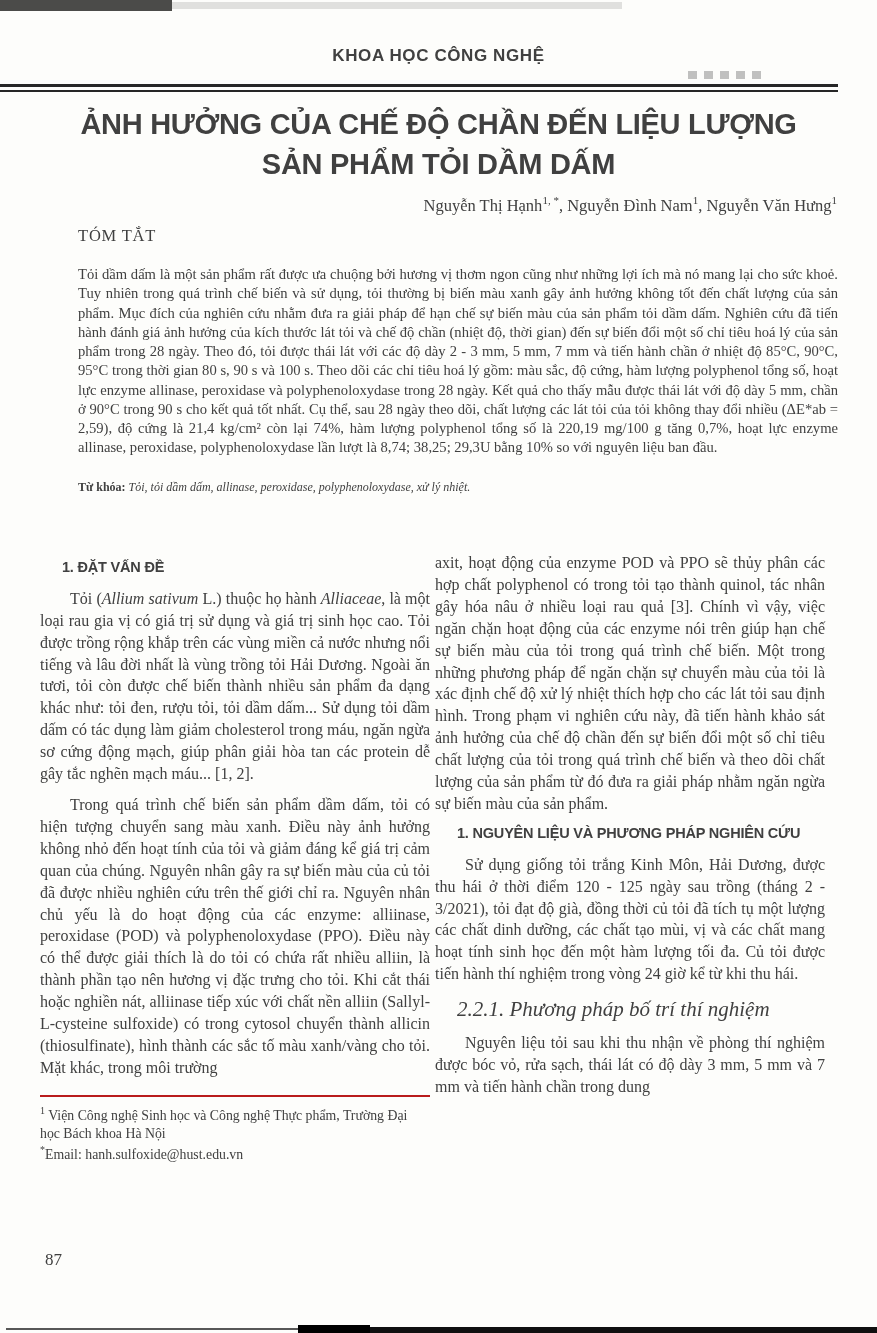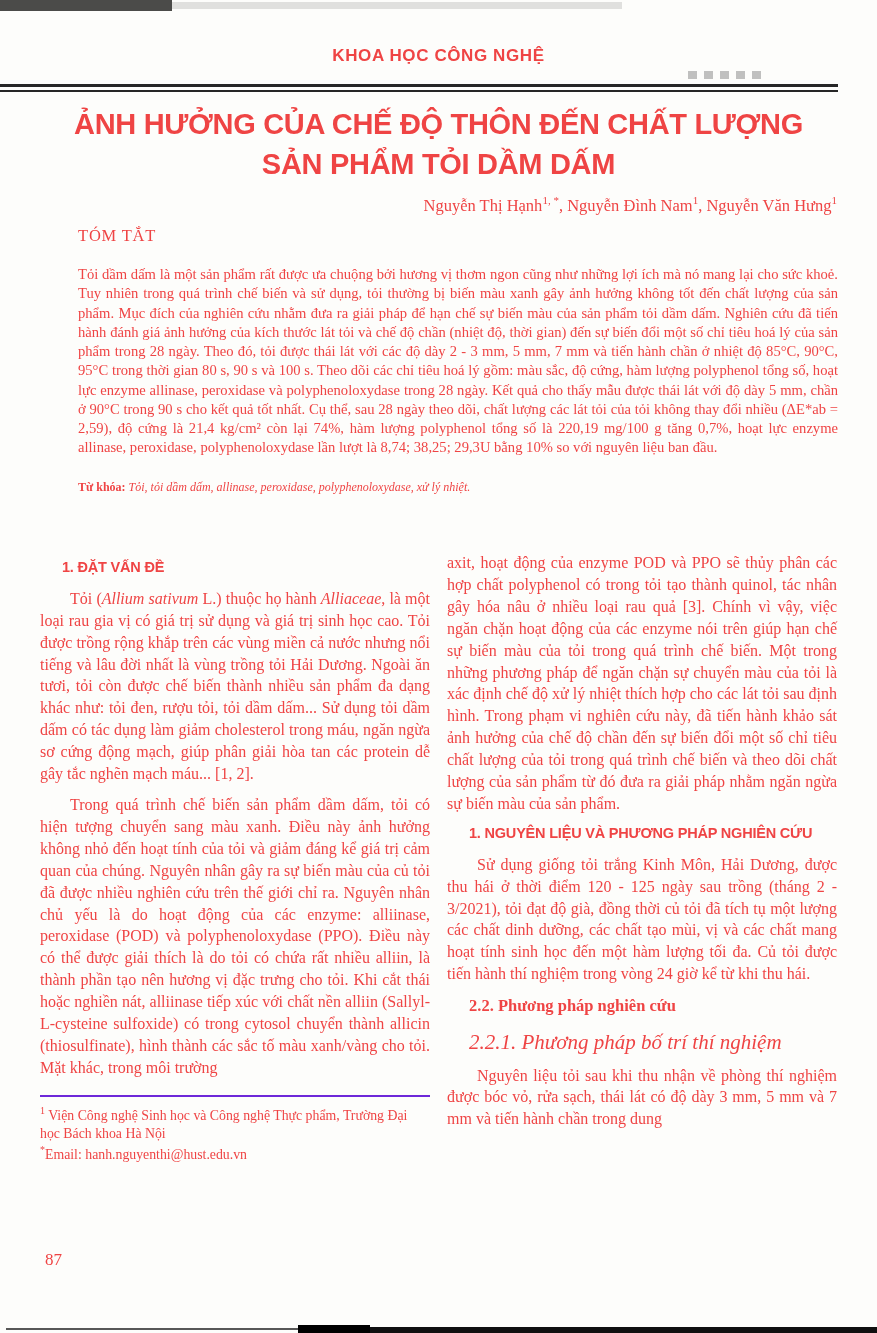--- a/index.html
+++ b/index.html
@@ -2,21 +2,21 @@
 <html lang="vi"><head>
 <meta charset="utf-8">
 <style>
   html,body{margin:0;padding:0;background:#e8e8e6;}
   .page{
     position:relative;
     width:877px;height:1333px;
     margin:0 auto;
     background:#fdfdfb;
     font-family:"Liberation Serif","DejaVu Serif",serif;
-    color:#ef4444;
+    color:#404040;
     overflow:hidden;
   }
   
   .artifact-topbar{position:absolute;left:0;top:0;width:172px;height:11px;background:#4b4b49;}
   .artifact-topbar-faint{position:absolute;left:172px;top:2px;width:450px;height:7px;background:#8a8a86;opacity:.25;}
   .artifact-rule-smudge{position:absolute;left:688px;top:71px;width:80px;height:8px;
     background:repeating-linear-gradient(90deg,#777 0 9px,transparent 9px 16px);opacity:.45;filter:blur(0.6px);}
   .artifact-bottom-line{position:absolute;left:6px;bottom:3px;width:865px;height:2px;background:#3a3a3a;opacity:.85;}
   .artifact-bottom-bar{position:absolute;left:300px;bottom:0;width:577px;height:6px;background:#101010;}
   .artifact-bottom-blob{position:absolute;left:298px;bottom:0;width:72px;height:8px;background:#000;}
@@ -49,38 +49,38 @@
   .abstract-heading{font-size:16.5px;letter-spacing:.8px;}
   .abstract-body{
     margin-top:19px;font-size:14.6px;line-height:1.32;text-align:justify;
   }
   .keywords{margin-top:22px;font-size:12px;}
   .keywords .kw-label{font-weight:bold;}
   .keywords .kw-text{font-style:italic;}
 
   .columns{
     position:absolute;top:552px;left:40px;width:797px;
-    display:flex;gap:17px;align-items:flex-start;
+    display:flex;gap:5px;align-items:flex-start;
   }
   .col{width:390px;font-size:16px;line-height:1.37;text-align:justify;}
   .sec-heading-sans{
     font-family:"Liberation Sans","DejaVu Sans",sans-serif;
     font-weight:bold;font-size:14.5px;letter-spacing:-.2px;
     margin:6px 0 10px 0;padding-left:22px;text-align:left;
   }
   .sec-heading-serif{
     font-weight:600;font-size:16.5px;margin:10px 0 8px 0;padding-left:22px;text-align:left;
   }
   .sec-heading-italic{
     font-style:italic;font-size:21px;margin:10px 0 8px 0;padding-left:22px;text-align:left;
   }
   .body-par{margin:0 0 9px 0;text-indent:30px;}
   .body-par.no-indent{text-indent:0;}
   .footnote{
-    margin-top:16px;border-top:2px solid #6d28d9;width:100%;
+    margin-top:16px;border-top:2px solid #b91c1c;width:100%;
     padding-top:7px;font-size:13.8px;line-height:1.32;text-align:left;
   }
   .footnote .fn-line{margin:0;}
   .footnote sup{font-size:10px;}
 
   .page-footer{
     position:absolute;top:1248px;left:45px;width:792px;
     display:flex;justify-content:space-between;align-items:flex-start;
   }
   .journal-line{
@@ -95,21 +95,21 @@
 <div class="page">
 
   <div class="artifact-topbar"></div>
   <div class="artifact-topbar-faint"></div>
   <div class="artifact-rule-smudge"></div>
 
   <div class="running-head">KHOA HỌC CÔNG NGHỆ</div>
   <div class="double-rule"></div>
 
   <div class="article-title">
-    <div>ẢNH HƯỞNG CỦA CHẾ ĐỘ THÔN ĐẾN CHẤT LƯỢNG</div>
+    <div>ẢNH HƯỞNG CỦA CHẾ ĐỘ CHẦN ĐẾN LIỆU LƯỢNG</div>
     <div>SẢN PHẨM TỎI DẦM DẤM</div>
   </div>
 
   <div class="authors-line">
     <span>Nguyễn Thị Hạnh</span><sup>1, *</sup><span>, </span><span>Nguyễn Đình Nam</span><sup>1</sup><span>, </span><span>Nguyễn Văn Hưng</span><sup>1</sup>
   </div>
 
   <div class="abstract">
     <div class="abstract-heading">TÓM TẮT</div>
     <div class="abstract-body">Tỏi dầm dấm là một sản phẩm rất được ưa chuộng bởi hương vị thơm ngon cũng như những lợi ích mà nó mang lại cho sức khoẻ. Tuy nhiên trong quá trình chế biến và sử dụng, tỏi thường bị biến màu xanh gây ảnh hưởng không tốt đến chất lượng của sản phẩm. Mục đích của nghiên cứu nhằm đưa ra giải pháp để hạn chế sự biến màu của sản phẩm tỏi dầm dấm. Nghiên cứu đã tiến hành đánh giá ảnh hưởng của kích thước lát tỏi và chế độ chần (nhiệt độ, thời gian) đến sự biến đổi một số chỉ tiêu hoá lý của sản phẩm trong 28 ngày. Theo đó, tỏi được thái lát với các độ dày 2 - 3 mm, 5 mm, 7 mm và tiến hành chần ở nhiệt độ 85°C, 90°C, 95°C trong thời gian 80 s, 90 s và 100 s. Theo dõi các chỉ tiêu hoá lý gồm: màu sắc, độ cứng, hàm lượng polyphenol tổng số, hoạt lực enzyme allinase, peroxidase và polyphenoloxydase trong 28 ngày. Kết quả cho thấy mẫu được thái lát với độ dày 5 mm, chần ở 90°C trong 90 s cho kết quả tốt nhất. Cụ thể, sau 28 ngày theo dõi, chất lượng các lát tỏi của tỏi không thay đổi nhiều (ΔE*ab = 2,59), độ cứng là 21,4 kg/cm² còn lại 74%, hàm lượng polyphenol tổng số là 220,19 mg/100 g tăng 0,7%, hoạt lực enzyme allinase, peroxidase, polyphenoloxydase lần lượt là 8,74; 38,25; 29,3U bằng 10% so với nguyên liệu ban đầu.</div>
@@ -119,29 +119,28 @@
   </div>
 
   <div class="columns">
 
     <div class="col">
       <div class="sec-heading-sans">1. ĐẶT VẤN ĐỀ</div>
       <p class="body-par"><span>Tỏi (</span><span style="font-style: italic;">Allium sativum</span><span> L.) thuộc họ hành </span><span style="font-style: italic;">Alliaceae</span><span>, là một loại rau gia vị có giá trị sử dụng và giá trị sinh học cao. Tỏi được trồng rộng khắp trên các vùng miền cả nước nhưng nổi tiếng và lâu đời nhất là vùng trồng tỏi Hải Dương. Ngoài ăn tươi, tỏi còn được chế biến thành nhiều sản phẩm đa dạng khác như: tỏi đen, rượu tỏi, tỏi dầm dấm... Sử dụng tỏi dầm dấm có tác dụng làm giảm cholesterol trong máu, ngăn ngừa sơ cứng động mạch, giúp phân giải hòa tan các protein dễ gây tắc nghẽn mạch máu... [1, 2].</span></p>
       <p class="body-par">Trong quá trình chế biến sản phẩm dầm dấm, tỏi có hiện tượng chuyển sang màu xanh. Điều này ảnh hưởng không nhỏ đến hoạt tính của tỏi và giảm đáng kể giá trị cảm quan của chúng. Nguyên nhân gây ra sự biến màu của củ tỏi đã được nhiều nghiên cứu trên thế giới chỉ ra. Nguyên nhân chủ yếu là do hoạt động của các enzyme: alliinase, peroxidase (POD) và polyphenoloxydase (PPO). Điều này có thể được giải thích là do tỏi có chứa rất nhiều alliin, là thành phần tạo nên hương vị đặc trưng cho tỏi. Khi cắt thái hoặc nghiền nát, alliinase tiếp xúc với chất nền alliin (Sallyl-L-cysteine sulfoxide) có trong cytosol chuyển thành allicin (thiosulfinate), hình thành các sắc tố màu xanh/vàng cho tỏi. Mặt khác, trong môi trường</p>
       <div class="footnote">
         <p class="fn-line"><sup>1</sup><span> Viện Công nghệ Sinh học và Công nghệ Thực phẩm, Trường Đại học Bách khoa Hà Nội</span></p>
-        <p class="fn-line"><sup>*</sup><span>Email: hanh.nguyenthi@hust.edu.vn</span></p>
+        <p class="fn-line"><sup>*</sup><span>Email: hanh.sulfoxide@hust.edu.vn</span></p>
       </div>
     </div>
 
     <div class="col">
       <p class="body-par no-indent">axit, hoạt động của enzyme POD và PPO sẽ thủy phân các hợp chất polyphenol có trong tỏi tạo thành quinol, tác nhân gây hóa nâu ở nhiều loại rau quả [3]. Chính vì vậy, việc ngăn chặn hoạt động của các enzyme nói trên giúp hạn chế sự biến màu của tỏi trong quá trình chế biến. Một trong những phương pháp để ngăn chặn sự chuyển màu của tỏi là xác định chế độ xử lý nhiệt thích hợp cho các lát tỏi sau định hình. Trong phạm vi nghiên cứu này, đã tiến hành khảo sát ảnh hưởng của chế độ chần đến sự biến đổi một số chỉ tiêu chất lượng của tỏi trong quá trình chế biến và theo dõi chất lượng của sản phẩm từ đó đưa ra giải pháp nhằm ngăn ngừa sự biến màu của sản phẩm.</p>
       <div class="sec-heading-sans">1. NGUYÊN LIỆU VÀ PHƯƠNG PHÁP NGHIÊN CỨU</div>
       <p class="body-par">Sử dụng giống tỏi trắng Kinh Môn, Hải Dương, được thu hái ở thời điểm 120 - 125 ngày sau trồng (tháng 2 - 3/2021), tỏi đạt độ già, đồng thời củ tỏi đã tích tụ một lượng các chất dinh dưỡng, các chất tạo mùi, vị và các chất mang hoạt tính sinh học đến một hàm lượng tối đa. Củ tỏi được tiến hành thí nghiệm trong vòng 24 giờ kể từ khi thu hái.</p>
-      <div class="sec-heading-serif">2.2. Phương pháp nghiên cứu</div>
       <div class="sec-heading-italic">2.2.1. Phương pháp bố trí thí nghiệm</div>
       <p class="body-par">Nguyên liệu tỏi sau khi thu nhận về phòng thí nghiệm được bóc vỏ, rửa sạch, thái lát có độ dày 3 mm, 5 mm và 7 mm và tiến hành chần trong dung</p>
     </div>
 
   </div>
 
   <div class="page-footer">
     <div class="page-number">87</div>
   </div>
 

